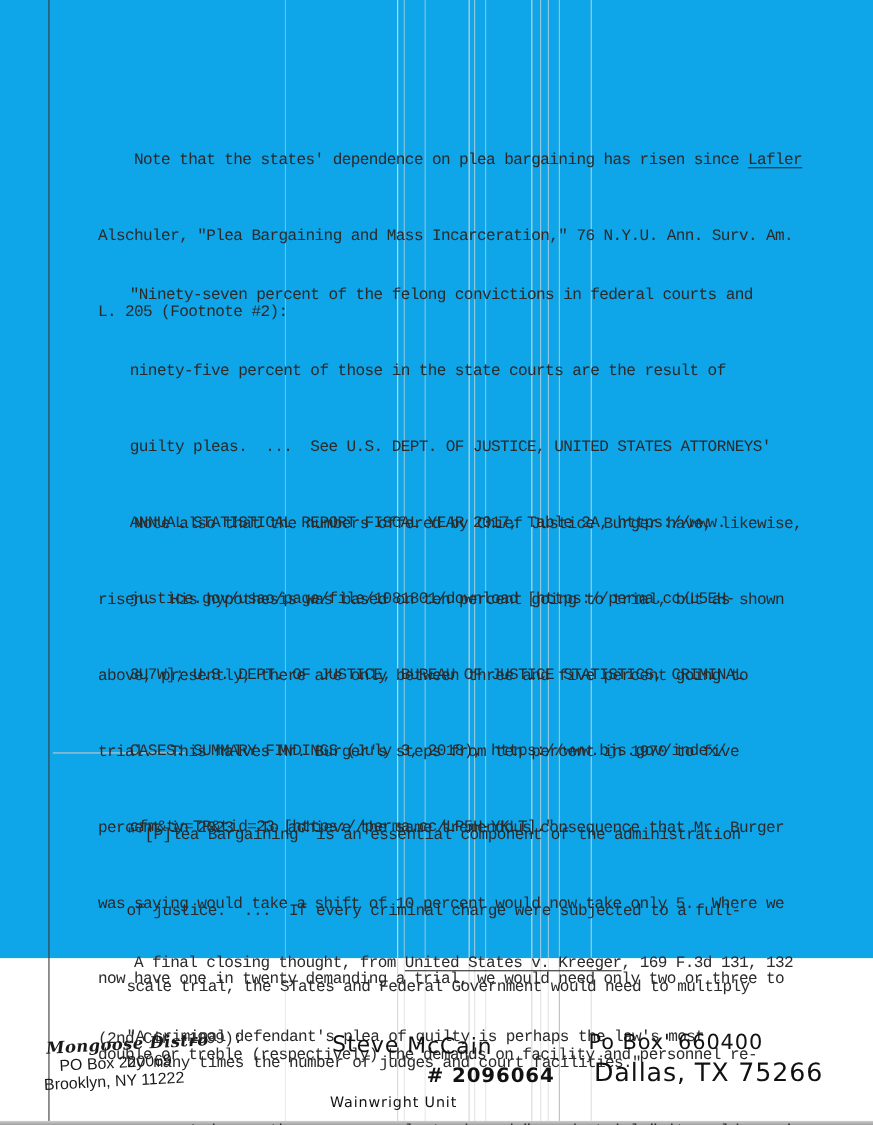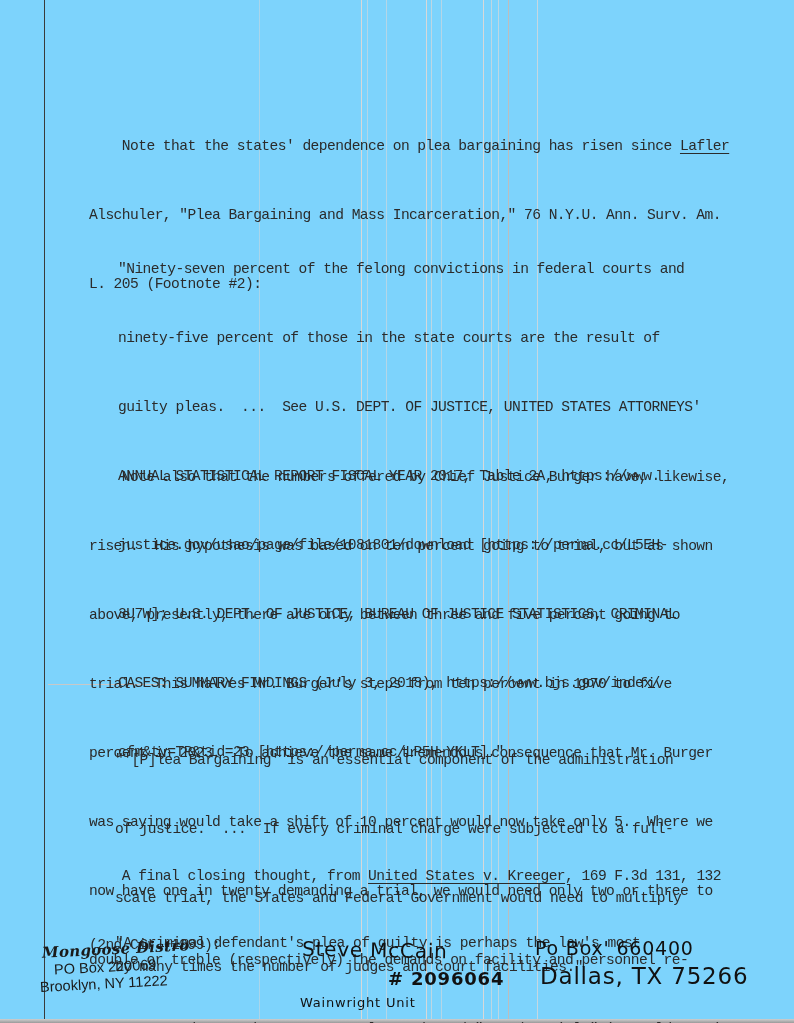--- a/index.html
+++ b/index.html
@@ -10,22 +10,22 @@
   body {
     width: 794px;
     height: 1023px;
     position: relative;
     overflow: hidden;
     color: #2a2a2a;
   }
   .page {
     position: absolute;
     left: 0; top: 0;
-    width: 794px; height: 1023px;
-    background: #7dd3fc;
+    width: 794px; height: 871px;
+    background: #0ea5e9;
   }
   
   .left-border {
     position: absolute;
     left: 44px; top: 0;
     width: 1px; height: 1023px;
     background: #3a3a3a;
   }
   .streak {
     position: absolute;

